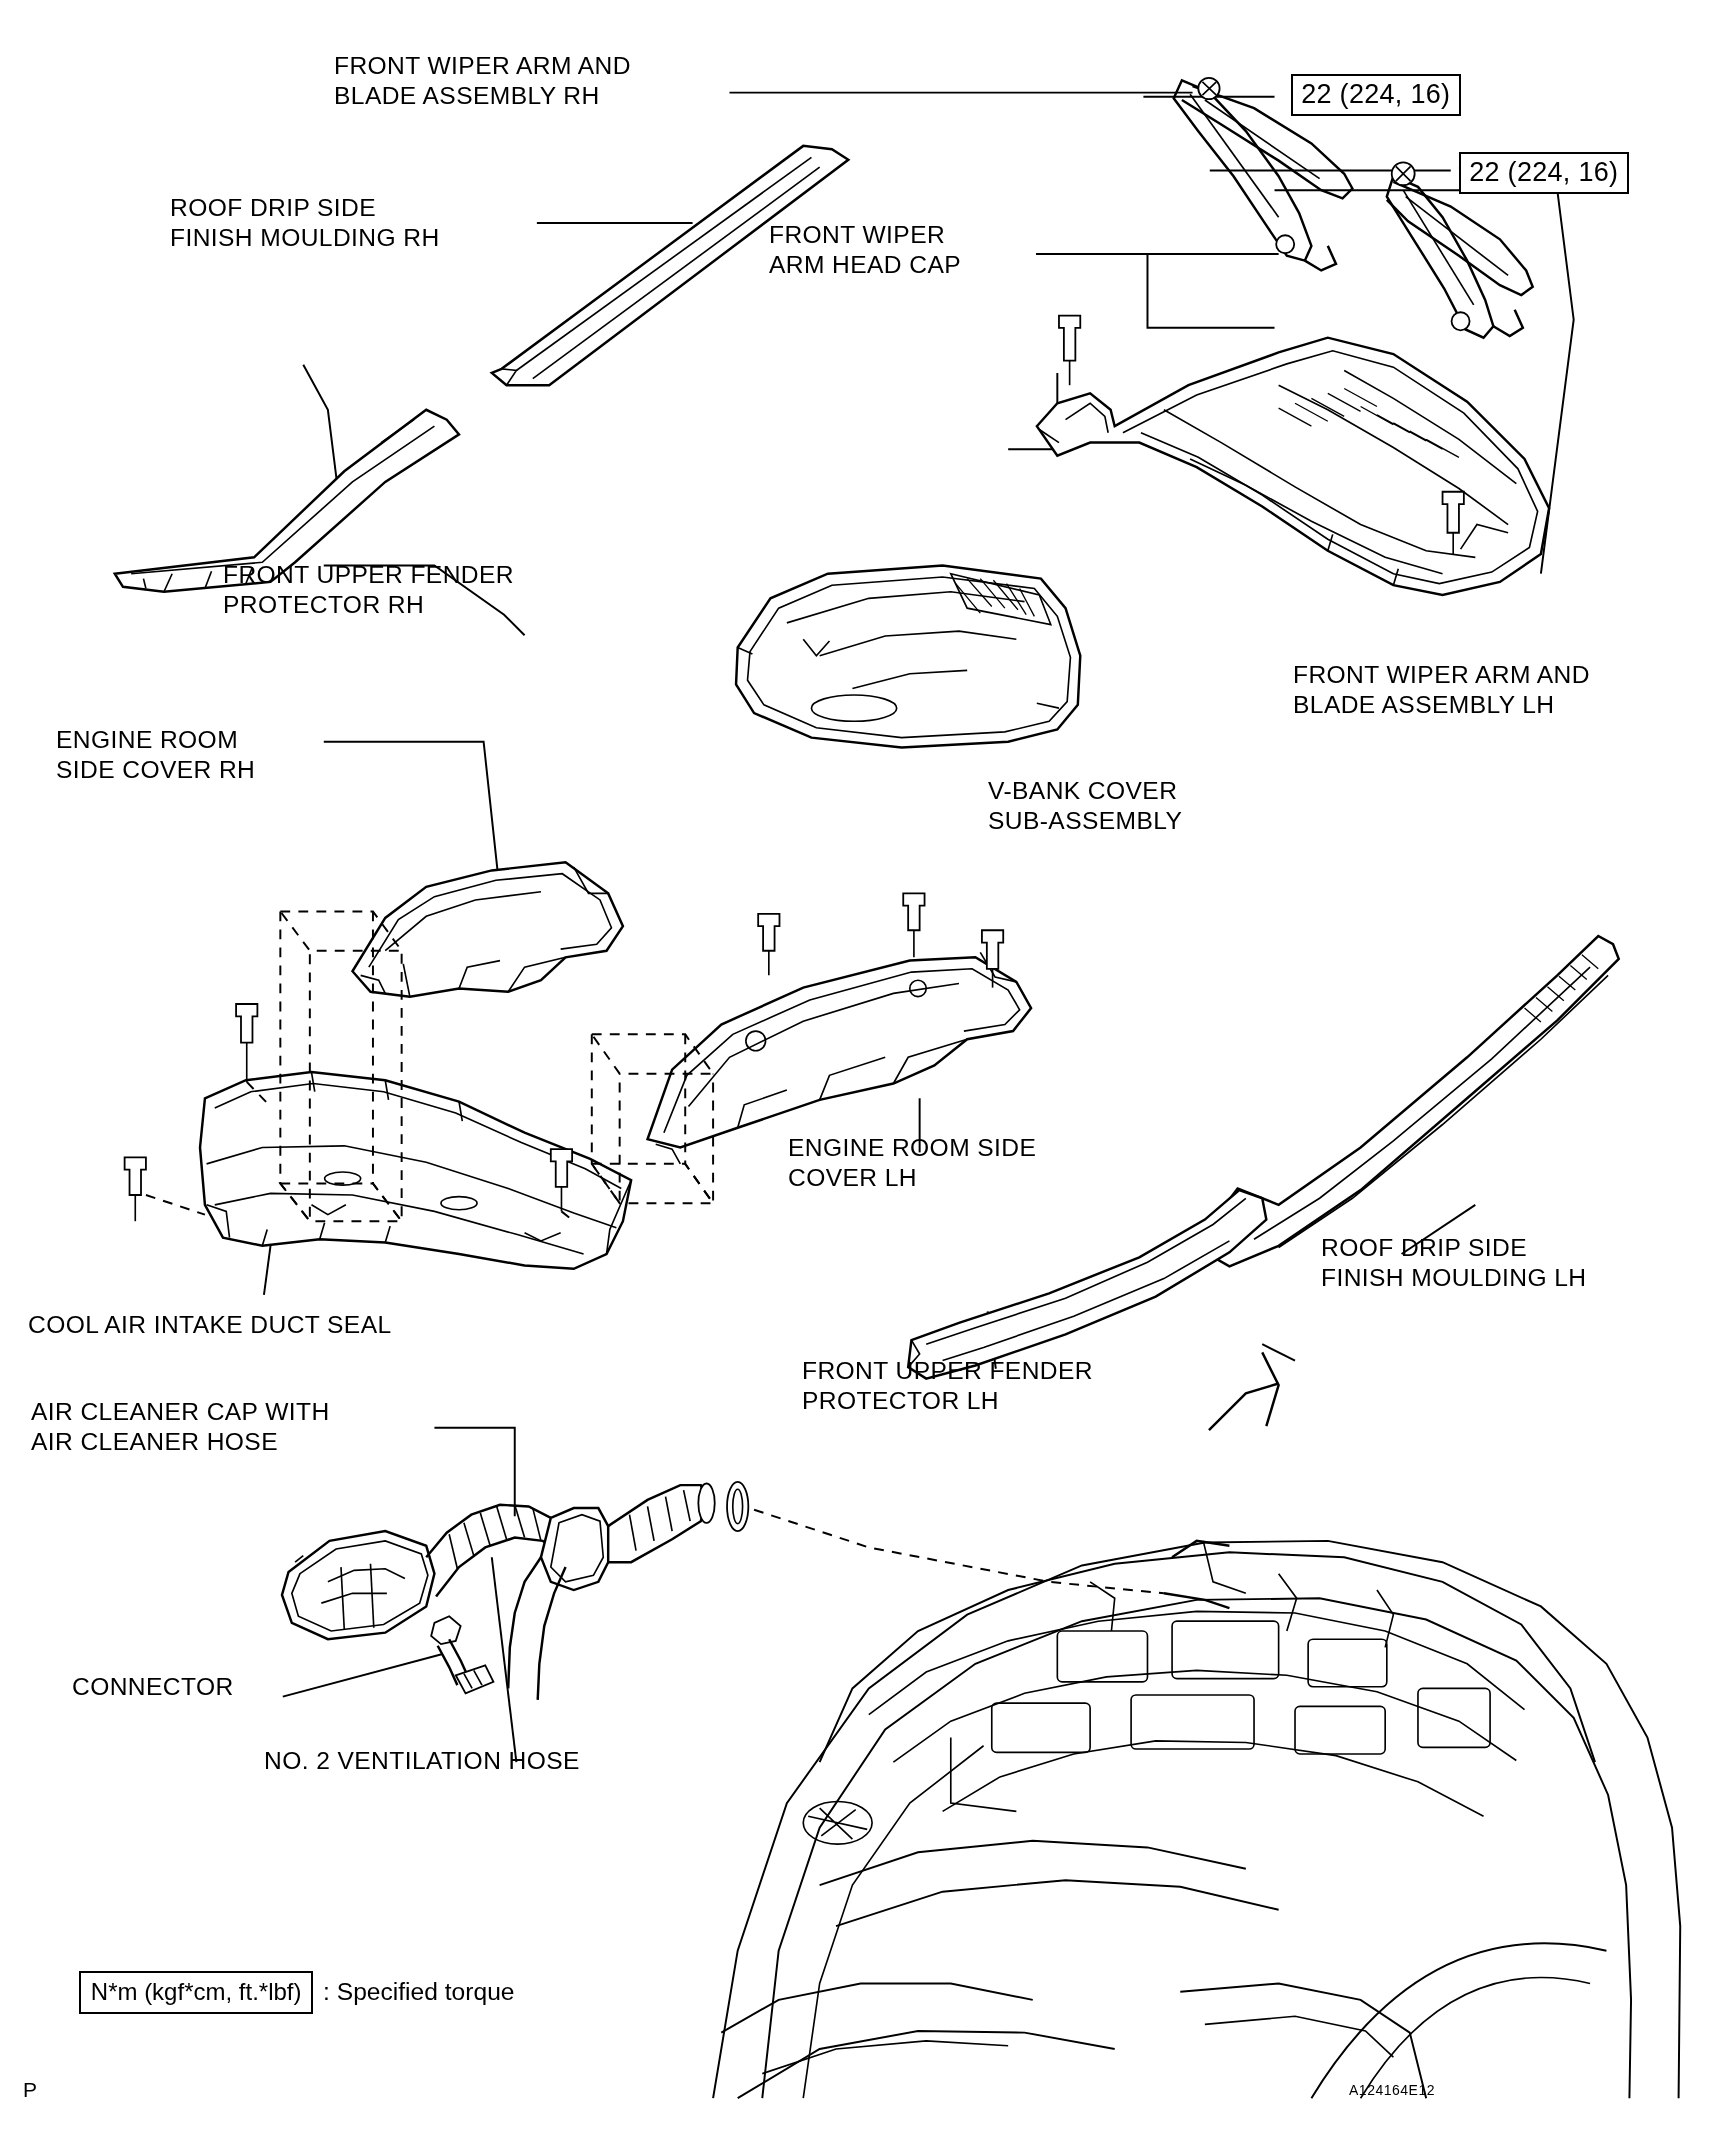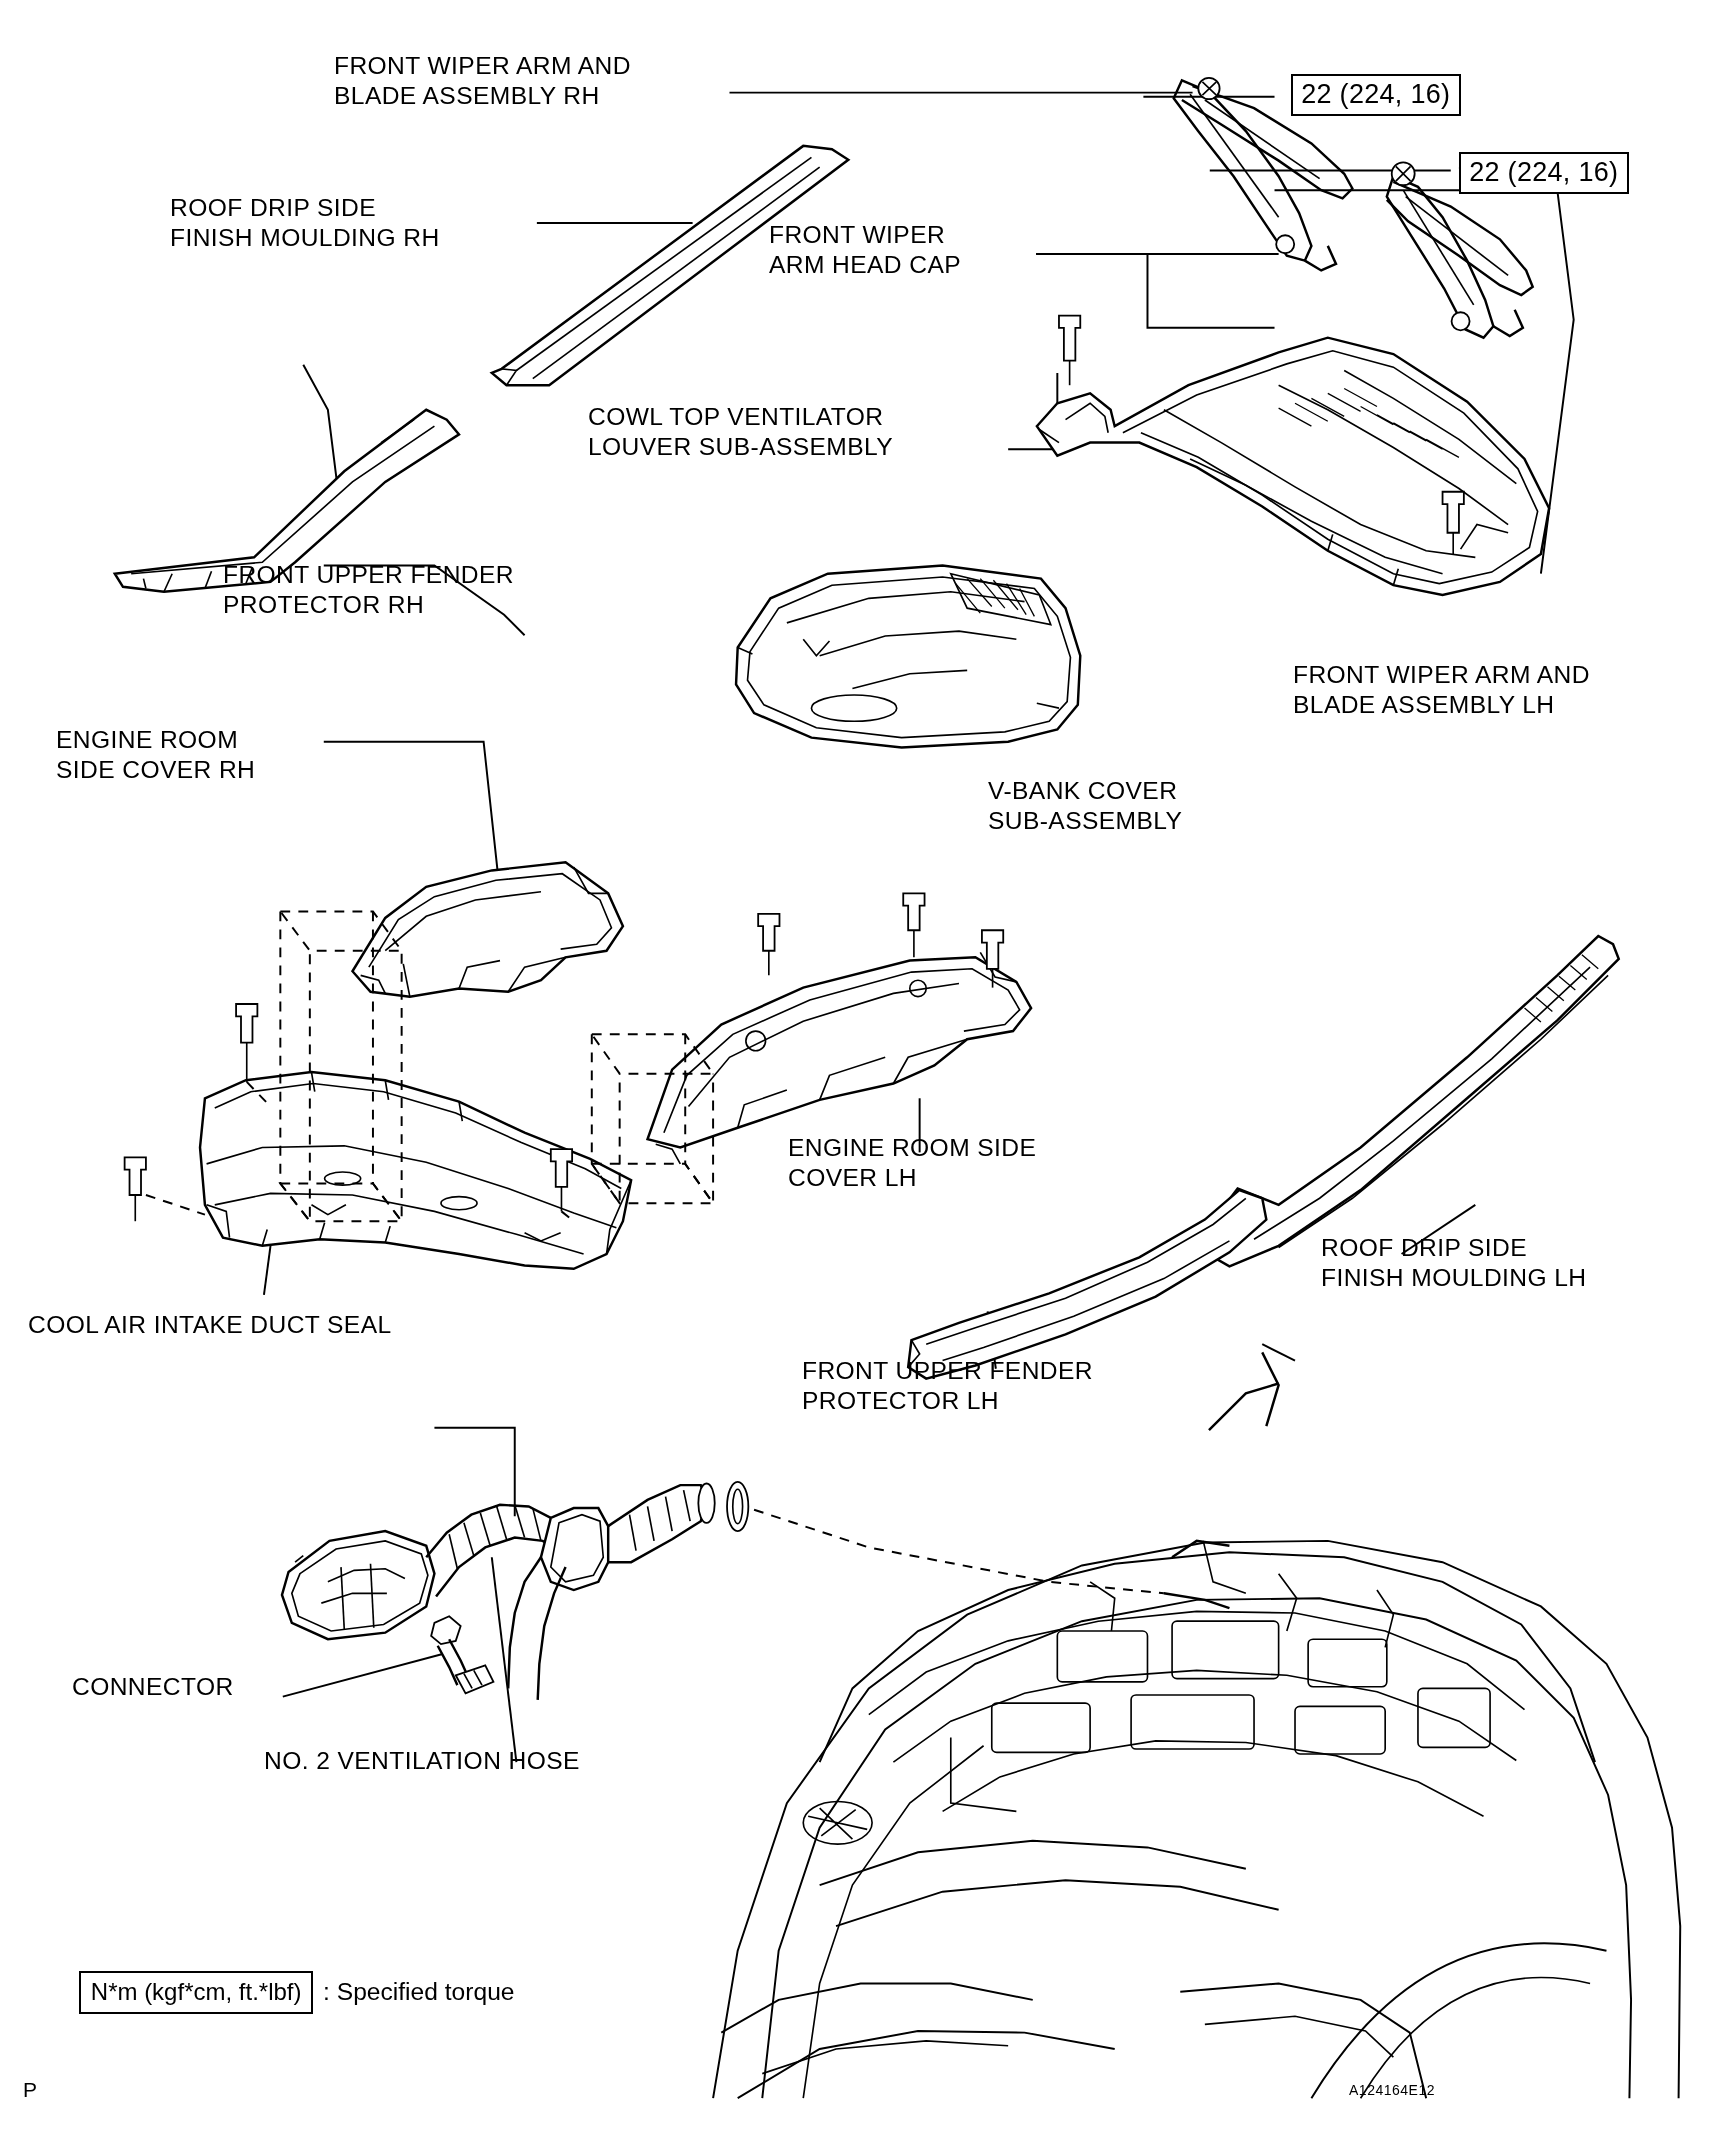--- a/index.html
+++ b/index.html
@@ -378,22 +378,20 @@
 
   <div class="label" style="left:334px; top:51px;">FRONT WIPER ARM AND
 BLADE ASSEMBLY RH</div>
 
   <div class="label" style="left:170px; top:193px;">ROOF DRIP SIDE
 FINISH MOULDING RH</div>
 
   <div class="label" style="left:769px; top:220px;">FRONT WIPER
 ARM HEAD CAP</div>
 
-  <div class="label" style="left:588px; top:402px;">COWL TOP VENTILATOR
-LOUVER SUB-ASSEMBLY</div>
 
   <div class="label" style="left:223px; top:560px;">FRONT UPPER FENDER
 PROTECTOR RH</div>
 
   <div class="label" style="left:1293px; top:660px;">FRONT WIPER ARM AND
 BLADE ASSEMBLY LH</div>
 
   <div class="label" style="left:988px; top:776px;">V-BANK COVER
 SUB-ASSEMBLY</div>
 
@@ -404,20 +402,22 @@
 COVER LH</div>
 
   <div class="label" style="left:1321px; top:1233px;">ROOF DRIP SIDE
 FINISH MOULDING LH</div>
 
   <div class="label" style="left:28px; top:1310px;">COOL AIR INTAKE DUCT SEAL</div>
 
   <div class="label" style="left:802px; top:1356px;">FRONT UPPER FENDER
 PROTECTOR LH</div>
 
+  <div class="label" style="left:31px; top:1397px;">AIR CLEANER CAP WITH
+AIR CLEANER HOSE</div>
 
   <div class="label" style="left:72px; top:1672px;">CONNECTOR</div>
 
   <div class="label" style="left:264px; top:1746px;">NO. 2 VENTILATION HOSE</div>
 
   <div class="torque-box" style="left:1291px; top:74px;">22 (224, 16)</div>
 
   <div class="torque-box" style="left:1459px; top:152px;">22 (224, 16)</div>
 
   <div class="legend-wrap" style="left:79px; top:1971px;">

